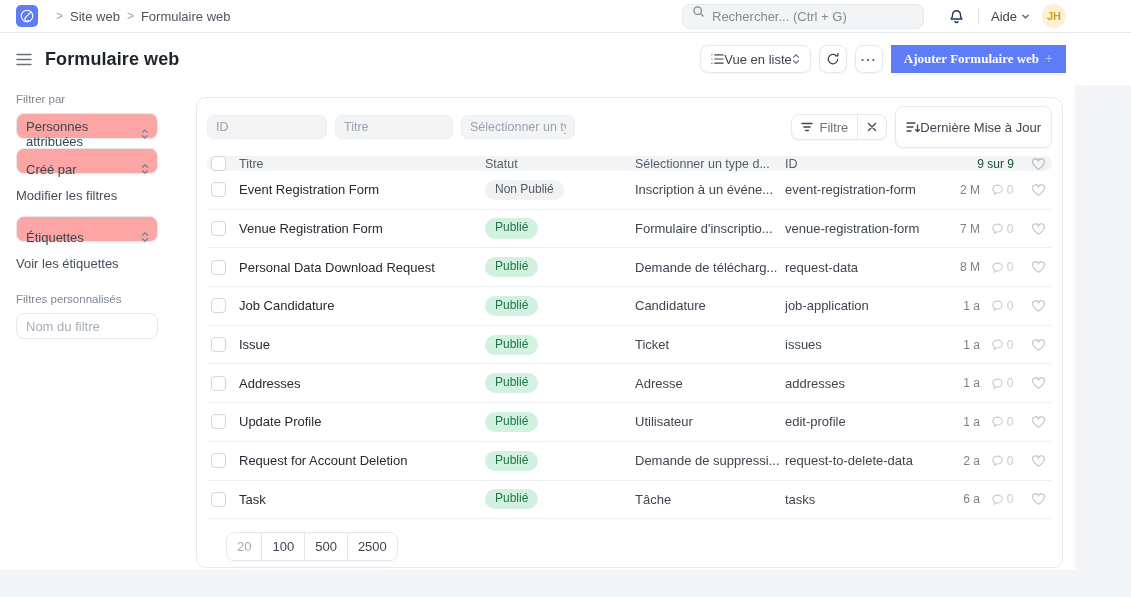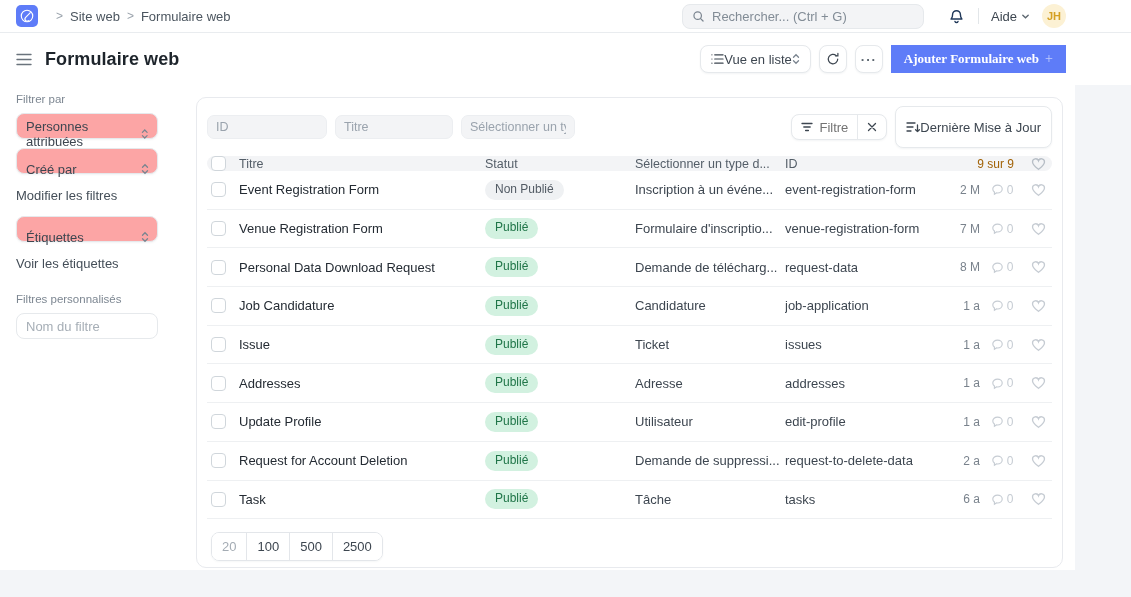--- a/index.html
+++ b/index.html
@@ -20,21 +20,21 @@
     width:22px; height:22px; border-radius:5px; background:#5e7cf8;
     display:flex; align-items:center; justify-content:center; flex:0 0 auto;
     cursor:pointer;
   }
   .breadcrumb { display:flex; align-items:center; gap:7px; margin-left:18px; }
   .bc-sep { color:#9aa3ac; font-size:12px; }
   .bc-item { color:#4b555f; font-size:13px; cursor:pointer; }
   .nav-search {
     position:absolute; left:682px; top:4px; width:242px; height:25px;
     background:#f3f4f6; border:1px solid #e6e9ec; border-radius:8px;
-    display:flex; align-items:center; padding:0 9px; gap:7px;
+    display:flex; padding:0 9px; gap:7px;
   }
   .nav-search input {
     border:none; background:transparent; outline:none; width:100%;
     font-size:13px; color:#3d4650; font-family:inherit;
   }
   .nav-search input::placeholder { color:#828c96; }
   .nav-right { margin-left:auto; display:flex; align-items:center; gap:12px; }
   .nav-divider { width:1px; height:16px; background:#e2e6e9; }
   .icon-btn { background:none; border:none; cursor:pointer; display:flex; align-items:center; padding:2px; }
   .help-btn { display:flex; align-items:center; gap:4px; background:none; border:none;
@@ -123,37 +123,38 @@
   .col { padding-right:8px; white-space:nowrap; overflow:hidden; }
   .c-check { width:28px; flex:0 0 28px; display:flex; align-items:center; }
   .c-title { width:246px; flex:0 0 246px; }
   .c-status { width:150px; flex:0 0 150px; }
   .c-type { width:150px; flex:0 0 150px; }
   .c-id { flex:1 1 auto; }
   .c-time { width:44px; flex:0 0 44px; text-align:right; font-size:12px; color:#79828c; }
   .c-comment { width:36px; flex:0 0 36px; display:flex; align-items:center; justify-content:center; gap:3px;
     color:#c6ccd3; font-size:12px; }
   .c-heart { width:24px; flex:0 0 24px; display:flex; justify-content:flex-end; padding-right:2px; }
-  .c-count { width:78px; flex:0 0 78px; text-align:right; font-size:12px; color:#a16207; padding-right:10px; }
+  .c-count { width:78px; flex:0 0 78px; text-align:right; font-size:12px; color:#14532d; padding-right:10px; }
   .trow .c-title { color:#242b33; }
   .trow .c-type, .trow .c-id { color:#3d4650; font-size:13px; }
   input[type=checkbox] {
     appearance:none; width:15px; height:15px; border:1.5px solid #d0d6db;
     border-radius:4px; background:#fff; cursor:pointer; margin:0;
   }
   .pill {
     display:inline-block; font-size:12px; padding:3px 10px 4px; border-radius:12px; line-height:1.1;
   }
   .pill.green { background:#d2f1e0; color:#1f7548; }
   .pill.gray  { background:#eff1f3; color:#525b64; }
   
   .pagination { padding:13px 14px; }
   .pagelen-group {
     display:inline-flex; border:1px solid #e3e6ea; border-radius:8px; overflow:hidden;
     box-shadow:0 1px 2px rgba(25,39,52,.04);
+    margin-left:15px;
   }
   .pagelen-btn {
     height:27px; padding:0 10px; background:#fff; border:none; font-size:13px; font-weight:500;
     color:#3d4650; cursor:pointer; border-left:1px solid #e3e6ea; font-family:inherit;
   }
   .pagelen-btn:first-child { border-left:none; }
   .pagelen-btn.muted { color:#a4acb4; font-weight:400; }
   svg { display:block; }
 </style>
 </head>

